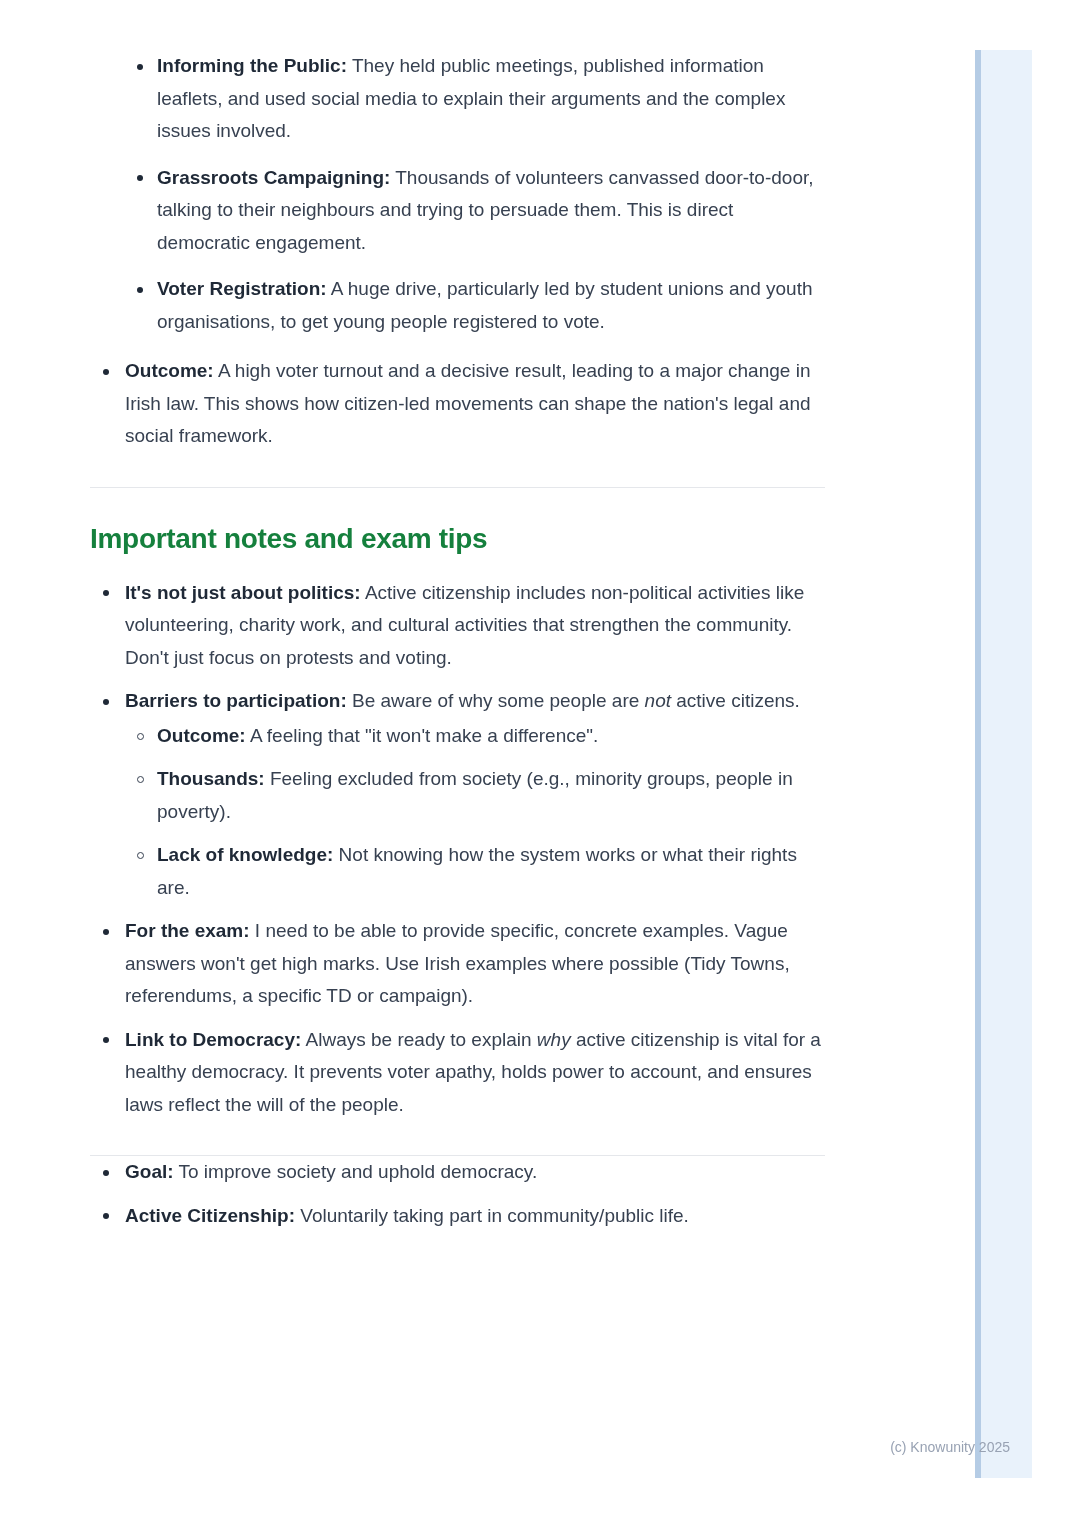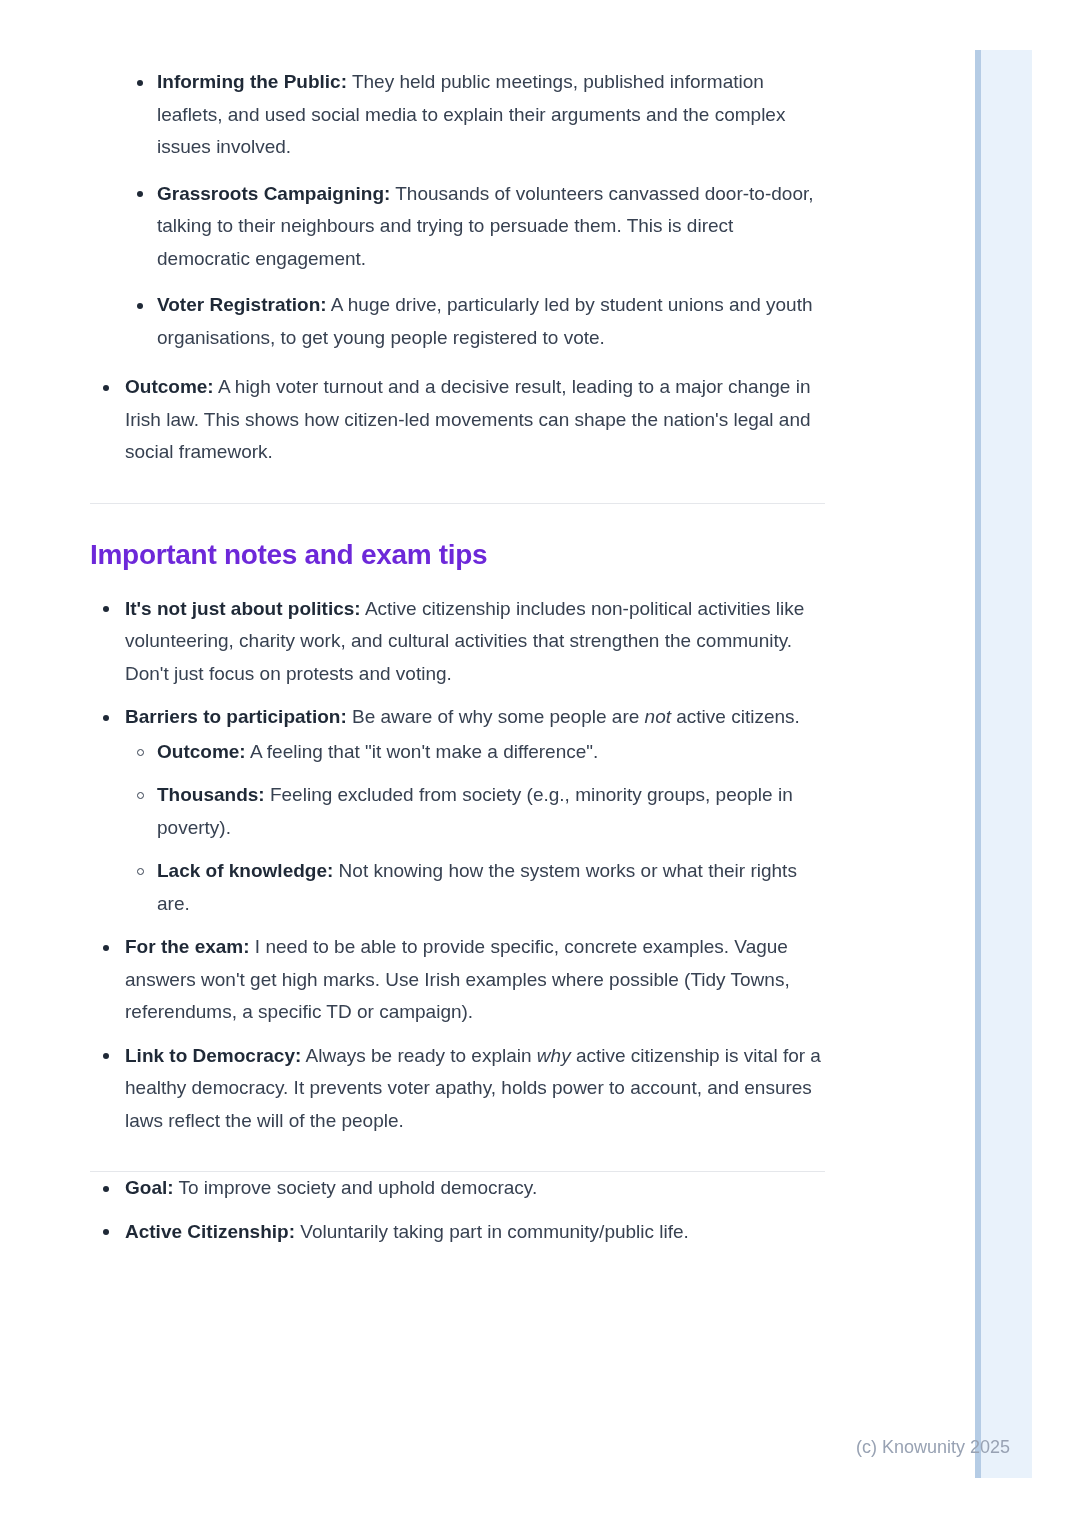--- a/index.html
+++ b/index.html
@@ -3,21 +3,21 @@
 <meta charset="utf-8">
 <style>
   html,body { margin:0; padding:0; }
   body {
     width:1080px; height:1528px; position:relative; overflow:hidden;
     background:#ffffff;
     font-family:"Liberation Sans", "DejaVu Sans", sans-serif;
     color:#374151;
   }
   .content {
-    position:absolute; left:90px; top:16px; width:735px; padding-top:50px;
+    position:absolute; left:90px; top:0; width:735px; padding-top:50px;
     font-size:19px; line-height:32.5px;
   }
   .content strong { color:#1f2937; font-weight:700; }
   ul { margin:0; padding:0; list-style:none; }
   li { position:relative; }
   .lvl1 > li { padding-left:35px; margin-bottom:11px; }
   .lvl1 > li:last-child { margin-bottom:0; }
   .lvl2 > li { padding-left:67px; margin-bottom:14px; }
   .lvl2 > li:last-child { margin-bottom:12px; }
   .lvl3 { margin-top:2px !important; margin-bottom:11px !important; }
@@ -33,26 +33,26 @@
     position:absolute; left:12px; top:13px; width:7px; height:7px;
     border:1.5px solid #374151; border-radius:50%; background:transparent;
     box-sizing:border-box;
   }
   .outcome-list { margin-top:17px !important; }
   hr.divider {
     border:none; height:1px; background:#e5e7eb;
     margin:34px 0 0 0;
   }
   h2.section-heading {
-    color:#6d28d9; font-size:28px; line-height:34px; font-weight:700;
+    color:#15803d; font-size:28px; line-height:34px; font-weight:700;
     letter-spacing:-0.3px; margin:34px 0 21px 0;
   }
   .footer {
     position:absolute; top:1438px; right:70px;
-    font-size:18px; line-height:18px; color:#98a2b3; z-index:5;
+    font-size:14px; line-height:18px; color:#98a2b3; z-index:5;
   }
   .sidebar-rule {
     position:absolute; left:975px; top:50px; width:6px; height:1428px;
     background:#b5cce5; z-index:1;
   }
   .sidebar-highlight {
     position:absolute; left:981px; top:50px; width:51px; height:1428px;
     background:#e9f2fb; z-index:1;
   }
   em.it { font-style:italic; }

